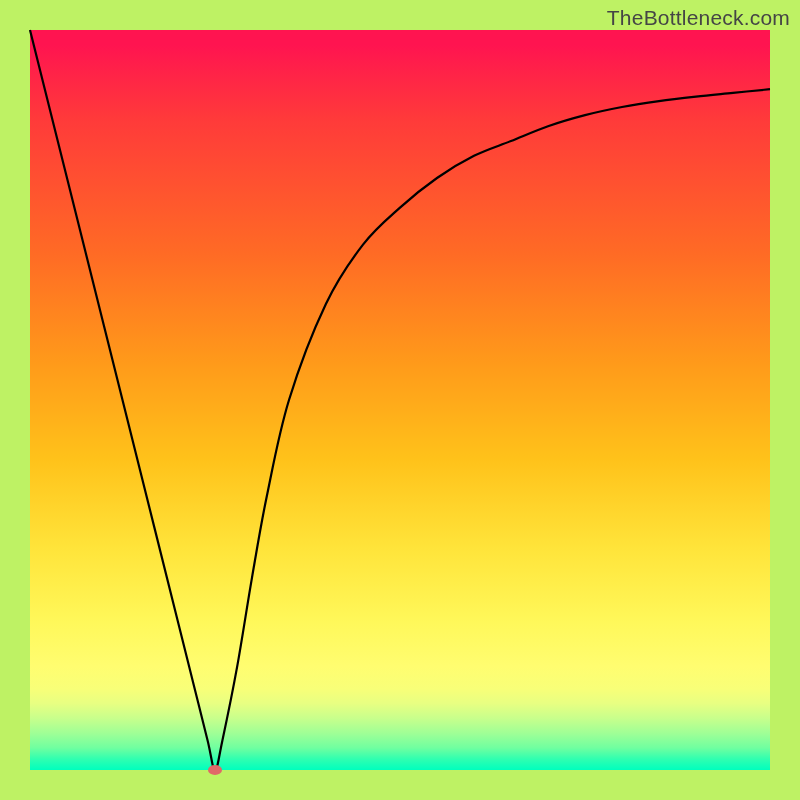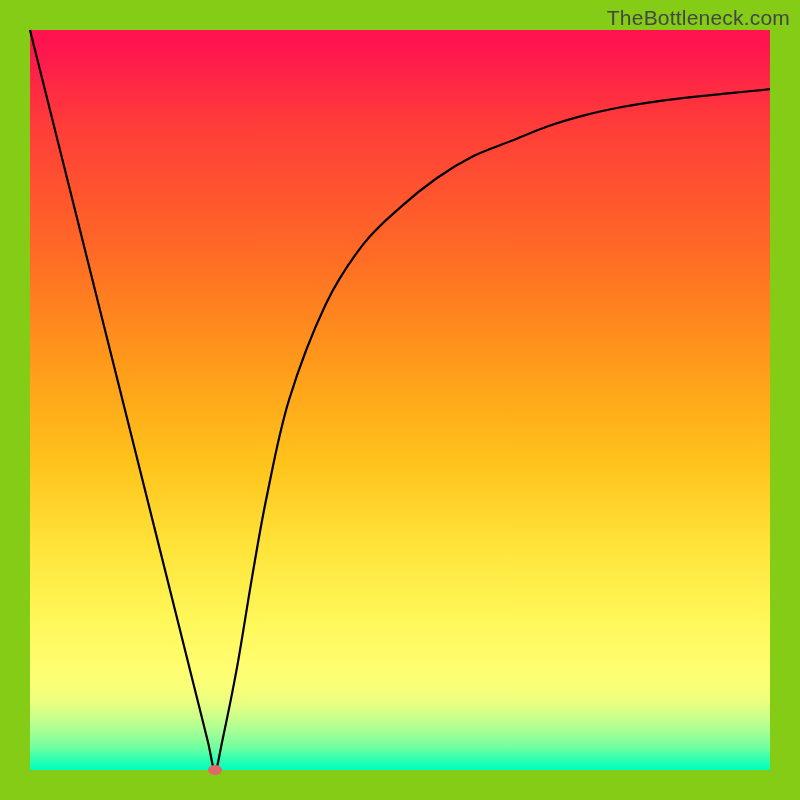--- a/index.html
+++ b/index.html
@@ -8,21 +8,21 @@
     width: 800px;
     height: 800px;
     overflow: hidden;
     background: #000;
     font-family: Arial, Helvetica, sans-serif;
   }
   .frame {
     position: relative;
     width: 800px;
     height: 800px;
-    background: #84cc16;
+    background: #bef264;
   }
   .plot-area {
     position: absolute;
     left: 30px;
     top: 30px;
     width: 740px;
     height: 740px;
     
     background: linear-gradient(
       to bottom,

